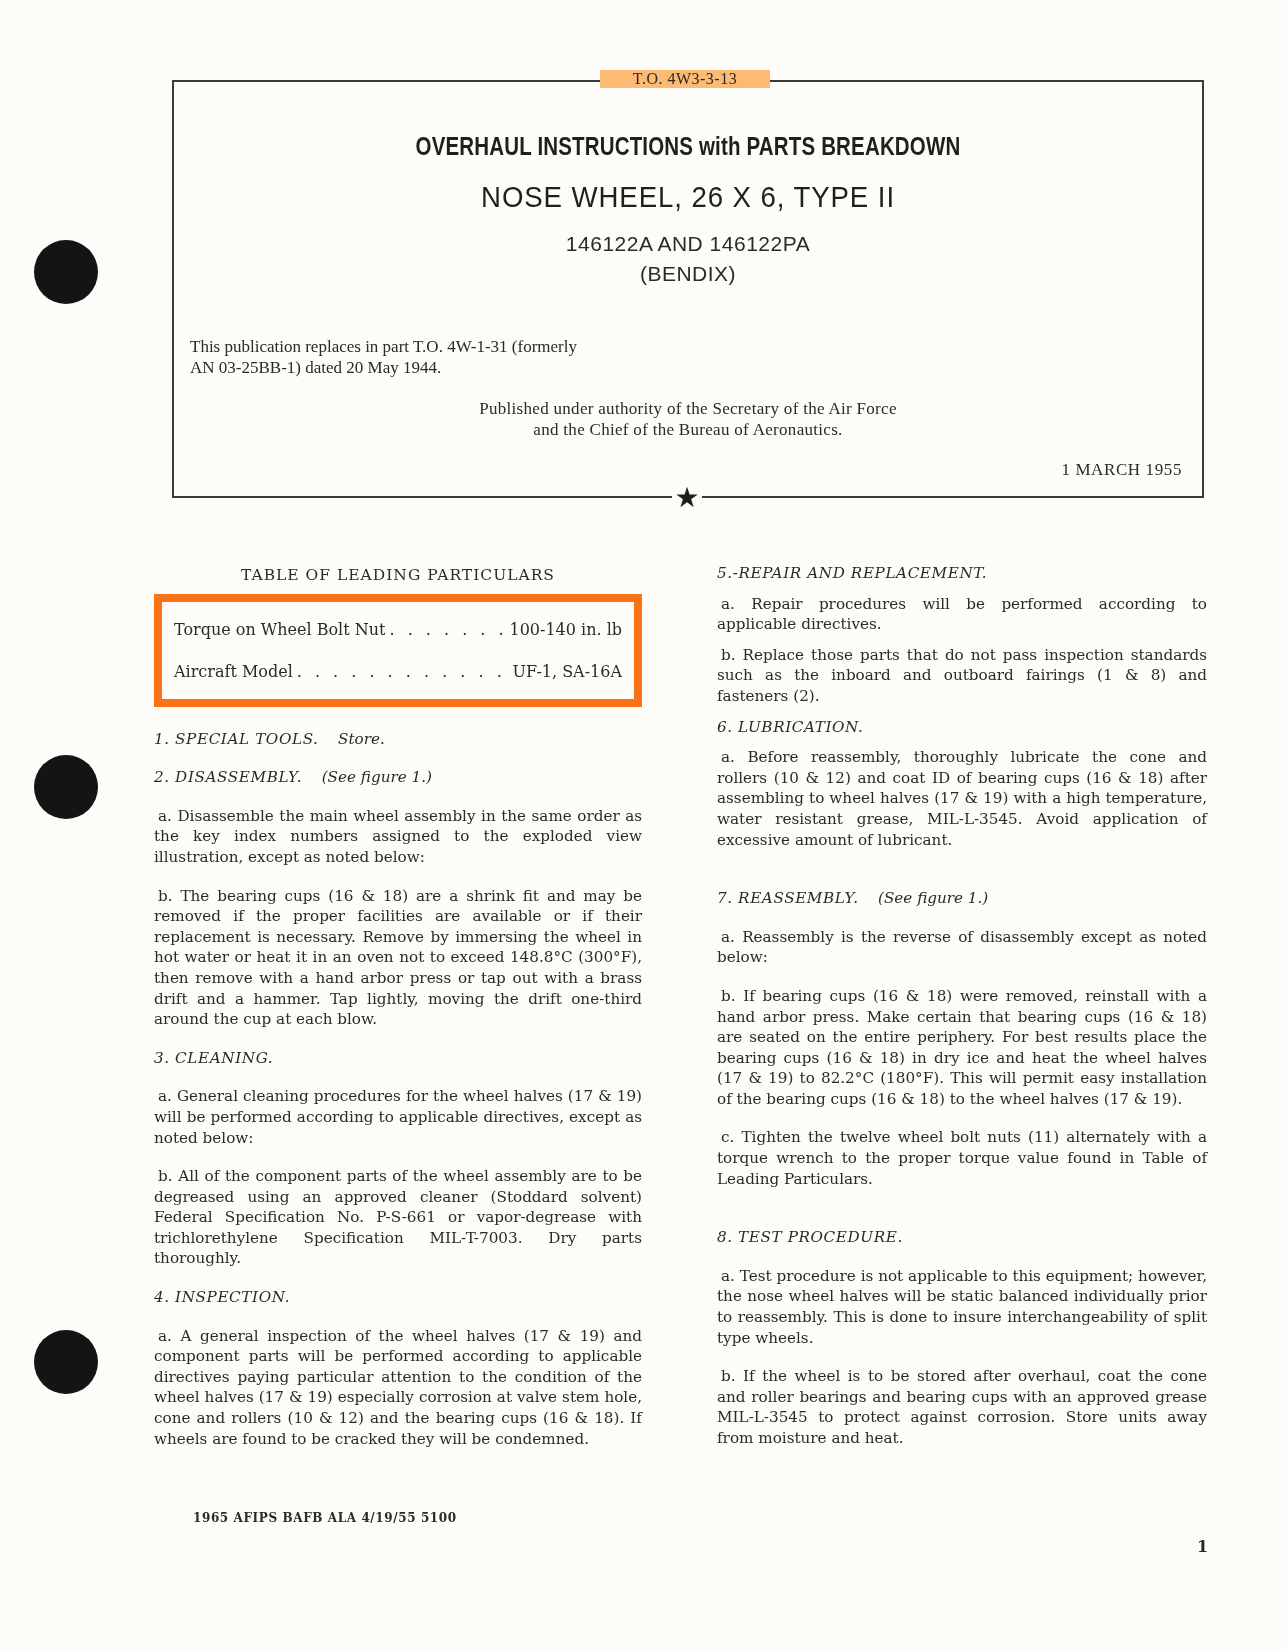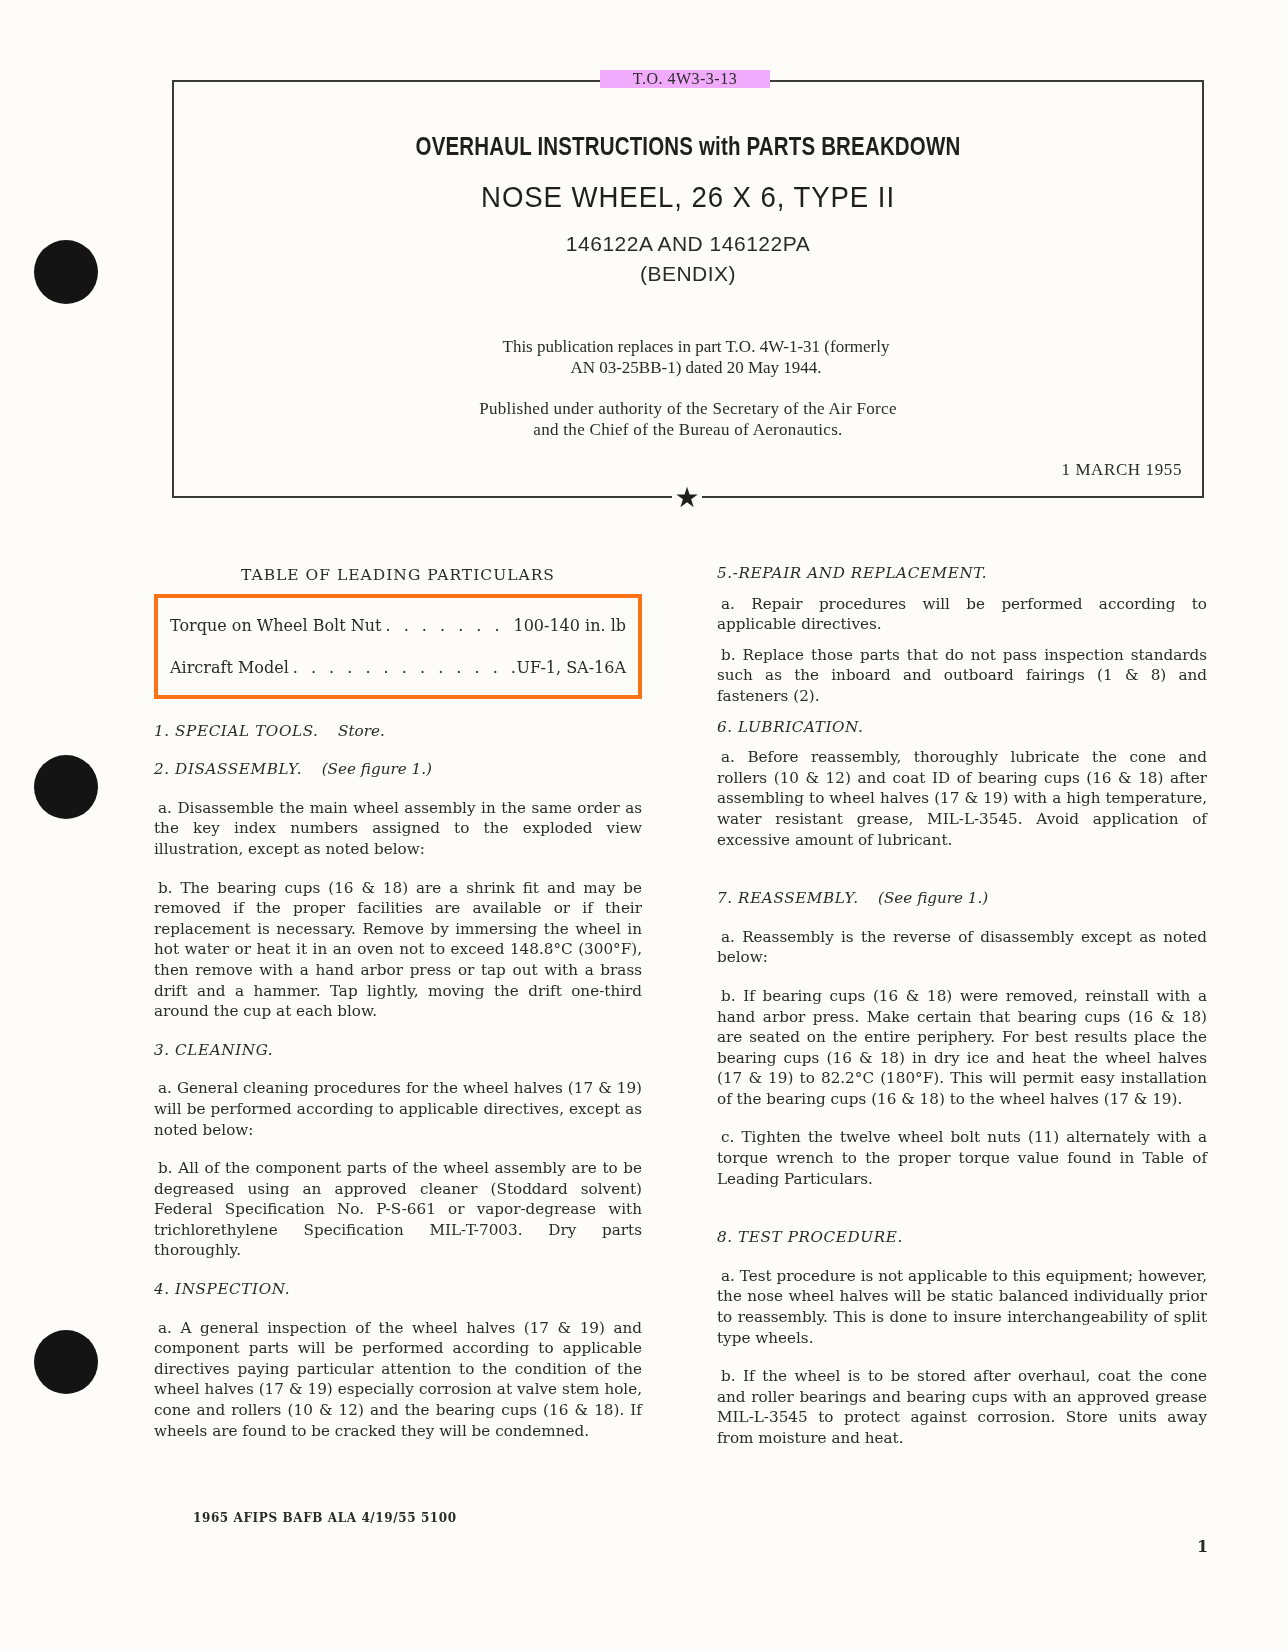--- a/index.html
+++ b/index.html
@@ -24,21 +24,21 @@
       background: #141414;
     }
     .to-number {
       position: absolute;
       top: 70px;
       left: 600px;
       width: 170px;
       text-align: center;
       font-size: 16px;
       letter-spacing: 0.5px;
-      background: #f0abfc;
+      background: #fdba74;
       z-index: 2;
       font-family: "Liberation Serif", serif;
     }
     .title-box {
       position: absolute;
       left: 172px;
       top: 80px;
       width: 1032px;
       height: 418px;
       border: 2px solid #3a3a36;
@@ -87,21 +87,21 @@
       text-align: center;
       font-family: "Liberation Sans", sans-serif;
       font-size: 21px;
       letter-spacing: 0.5px;
     }
     .replaces {
       position: absolute;
       top: 254px;
       left: 16px;
       right: 0;
-      text-align: center;
+      text-align: left;
       font-family: "Liberation Serif", serif;
       font-size: 17px;
       line-height: 21px;
     }
     .authority {
       position: absolute;
       top: 316px;
       left: 0;
       right: 0;
       text-align: center;
@@ -146,21 +146,21 @@
       top: 563px;
       width: 490px;
     }
     .table-title {
       text-align: center;
       letter-spacing: 1px;
       margin: 0 0 8px 0;
       font-size: 15.5px;
     }
     .lp-table {
-      border: 4px solid #f97316;
+      border: 8px solid #f97316;
       padding: 7px 12px 6px 12px;
       margin-bottom: 22px;
       font-size: 16px;
     }
     .lp-row {
       display: flex;
       justify-content: space-between;
       line-height: 42px;
       white-space: nowrap;
     }

